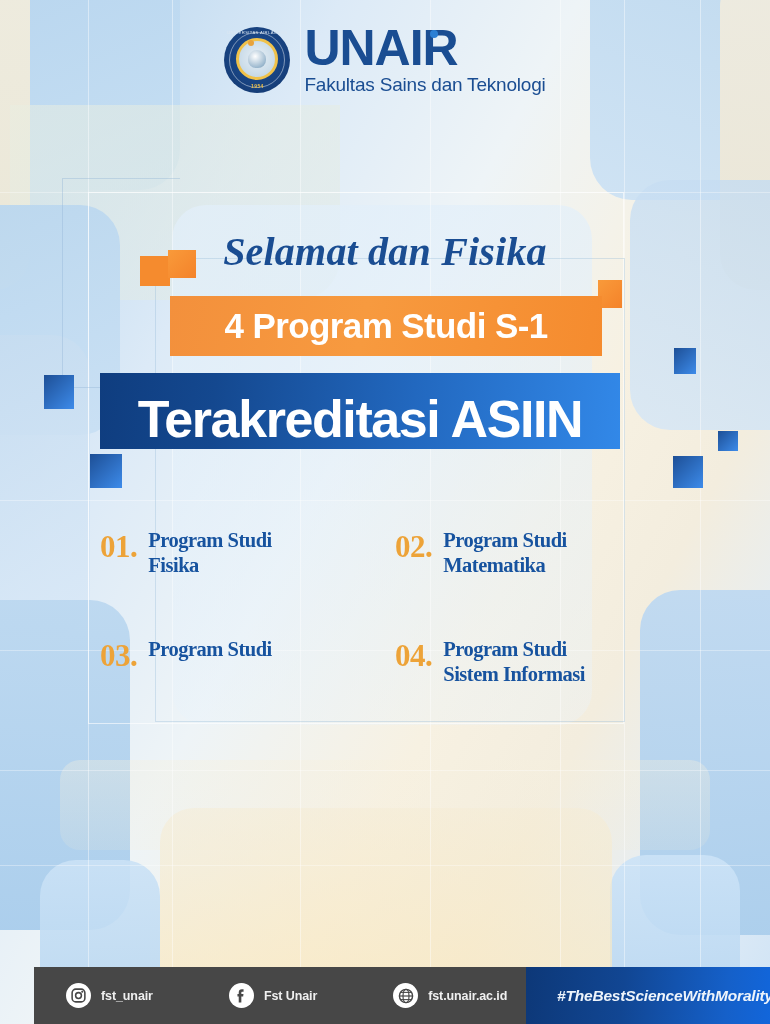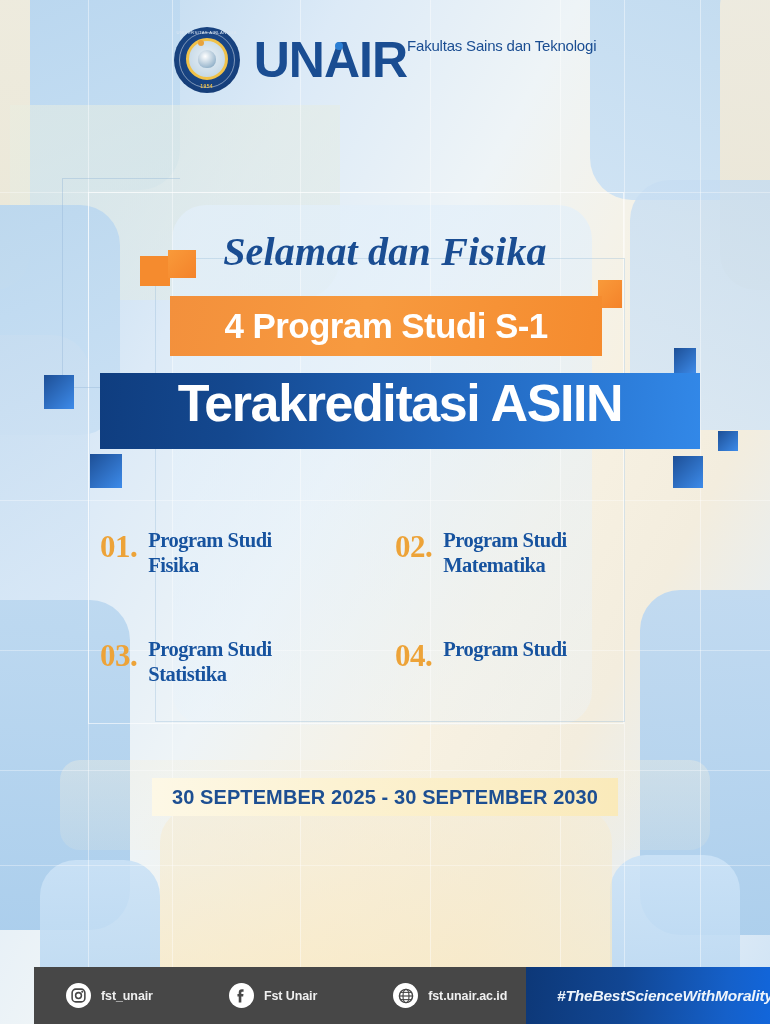--- a/index.html
+++ b/index.html
@@ -91,49 +91,49 @@
     width:18px; height:18px;
     background:radial-gradient(circle at 40% 35%, #fff 0%, #9db9cf 70%, #6f93ae 100%);
     border-radius:50% 50% 45% 45%; }
   .seal-dot { position:absolute; width:6px; height:6px; border-radius:50%;
     background:#e8a33c; left:24px; top:13px; }
   .seal-txt-top { position:absolute; left:0; top:3px; width:66px; text-align:center;
     font-size:4.2px; letter-spacing:.35px; color:#dbe7f2; }
   .seal-year { position:absolute; left:0; bottom:4px; width:66px; text-align:center;
     font-size:5px; color:#f0c24a; font-weight:bold; letter-spacing:.4px; }
 
-  .brand { display:flex; flex-direction:row; }
+  .brand { display:flex; flex-direction:column; }
   .brand-name { font-size:50px; font-weight:bold; color:#1a4d92;
     letter-spacing:-1px; line-height:.98; font-stretch:condensed; position:relative;
     display:flex; align-items:baseline; }
   .brand-name .bdot { position:absolute; width:8px; height:8px; border-radius:50%;
     background:#2c7fd4; left:calc(50% + 5px); top:6px; }
-  .brand-sub { font-size:15px; color:#1a4d92; letter-spacing:-.2px; margin-top:1px; }
+  .brand-sub { font-size:19px; color:#1a4d92; letter-spacing:-.2px; margin-top:1px; }
 
   
   .selamat { position:absolute; left:0; top:228px; width:770px; text-align:center;
     font-family:"Liberation Serif", serif; font-style:italic; font-weight:bold;
     font-size:40px; color:#1a4d92; letter-spacing:.2px; }
 
   .sq { position:absolute; }
   .sq-o1 { left:140px; top:256px; width:30px; height:30px; background:#f58b2e; }
   .sq-o2 { left:168px; top:250px; width:28px; height:28px;
     background:linear-gradient(135deg,#f99a3a,#f4832a); }
   .sq-o3 { left:598px; top:280px; width:24px; height:28px;
     background:linear-gradient(135deg,#f99a3a,#f4832a); }
 
   .band-orange { position:absolute; left:170px; top:296px; width:432px; height:60px;
     background:linear-gradient(100deg,#f3903c 0%,#f79a3f 45%,#f58b2e 100%);
     display:flex; align-items:center; justify-content:center; }
   .band-orange span { font-size:35px; font-weight:bold; color:#fff;
     letter-spacing:-.6px; }
 
-  .band-blue { position:absolute; left:100px; top:373px; width:600px; height:76px;
+  .band-blue { position:absolute; left:100px; top:373px; width:520px; height:76px;
     background:linear-gradient(95deg,#0f3d7f 0%,#14488f 22%,#2268bf 60%,#3288e8 100%);
-    display:flex; align-items:flex-start; justify-content:center; }
+    display:flex; align-items:flex-end; justify-content:center; }
   .band-blue span { font-size:52px; font-weight:bold; color:#fff;
     letter-spacing:-1.4px; }
 
   .sq-b1 { left:44px; top:375px; width:30px; height:34px;
     background:linear-gradient(135deg,#1d4f96,#3d8bea); }
   .sq-b2 { left:90px; top:454px; width:32px; height:34px;
     background:linear-gradient(135deg,#1d4f96,#3d8bea); }
   .sq-b3 { left:674px; top:348px; width:22px; height:26px;
     background:linear-gradient(135deg,#1d4f96,#3d8bea); }
   .sq-b4 { left:673px; top:456px; width:30px; height:32px;
@@ -264,34 +264,31 @@
       <div class="prog-num">02.</div>
       <div class="prog-name">
         <div>Program Studi</div>
         <div>Matematika</div>
       </div>
     </div>
     <div class="prog">
       <div class="prog-num">03.</div>
       <div class="prog-name">
         <div>Program Studi</div>
-        <div>Statistika</div>
       </div>
     </div>
     <div class="prog">
       <div class="prog-num">04.</div>
       <div class="prog-name">
         <div>Program Studi</div>
-      </div>
-    </div>
-  </div>
-
-  <div class="date-band">
-    <span>30 SEPTEMBER 2025 -  30 SEPTEMBER 2030</span>
-  </div>
+        <div>Sistem Informasi</div>
+      </div>
+    </div>
+  </div>
+
 
   <div class="footer">
     <div class="footer-left">
 
       <div class="social">
         <span class="sicon">
           <svg width="17" height="17" viewBox="0 0 24 24">
             <rect x="3" y="3" width="18" height="18" rx="5.2" ry="5.2" fill="none" stroke="#474747" stroke-width="2.2"></rect>
             <circle cx="12" cy="12" r="4.1" fill="none" stroke="#474747" stroke-width="2.2"></circle>
             <circle cx="17.3" cy="6.7" r="1.5" fill="#474747"></circle>

